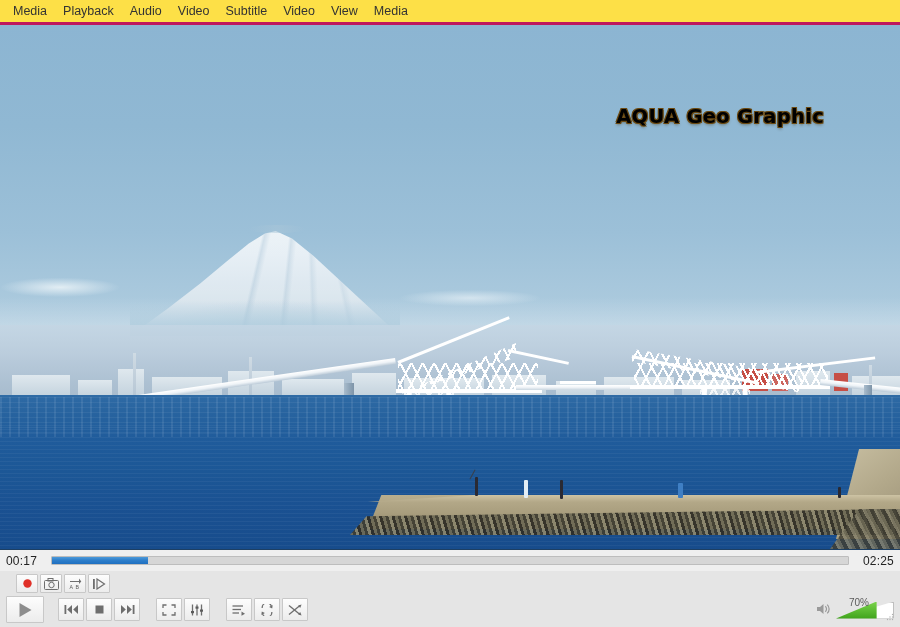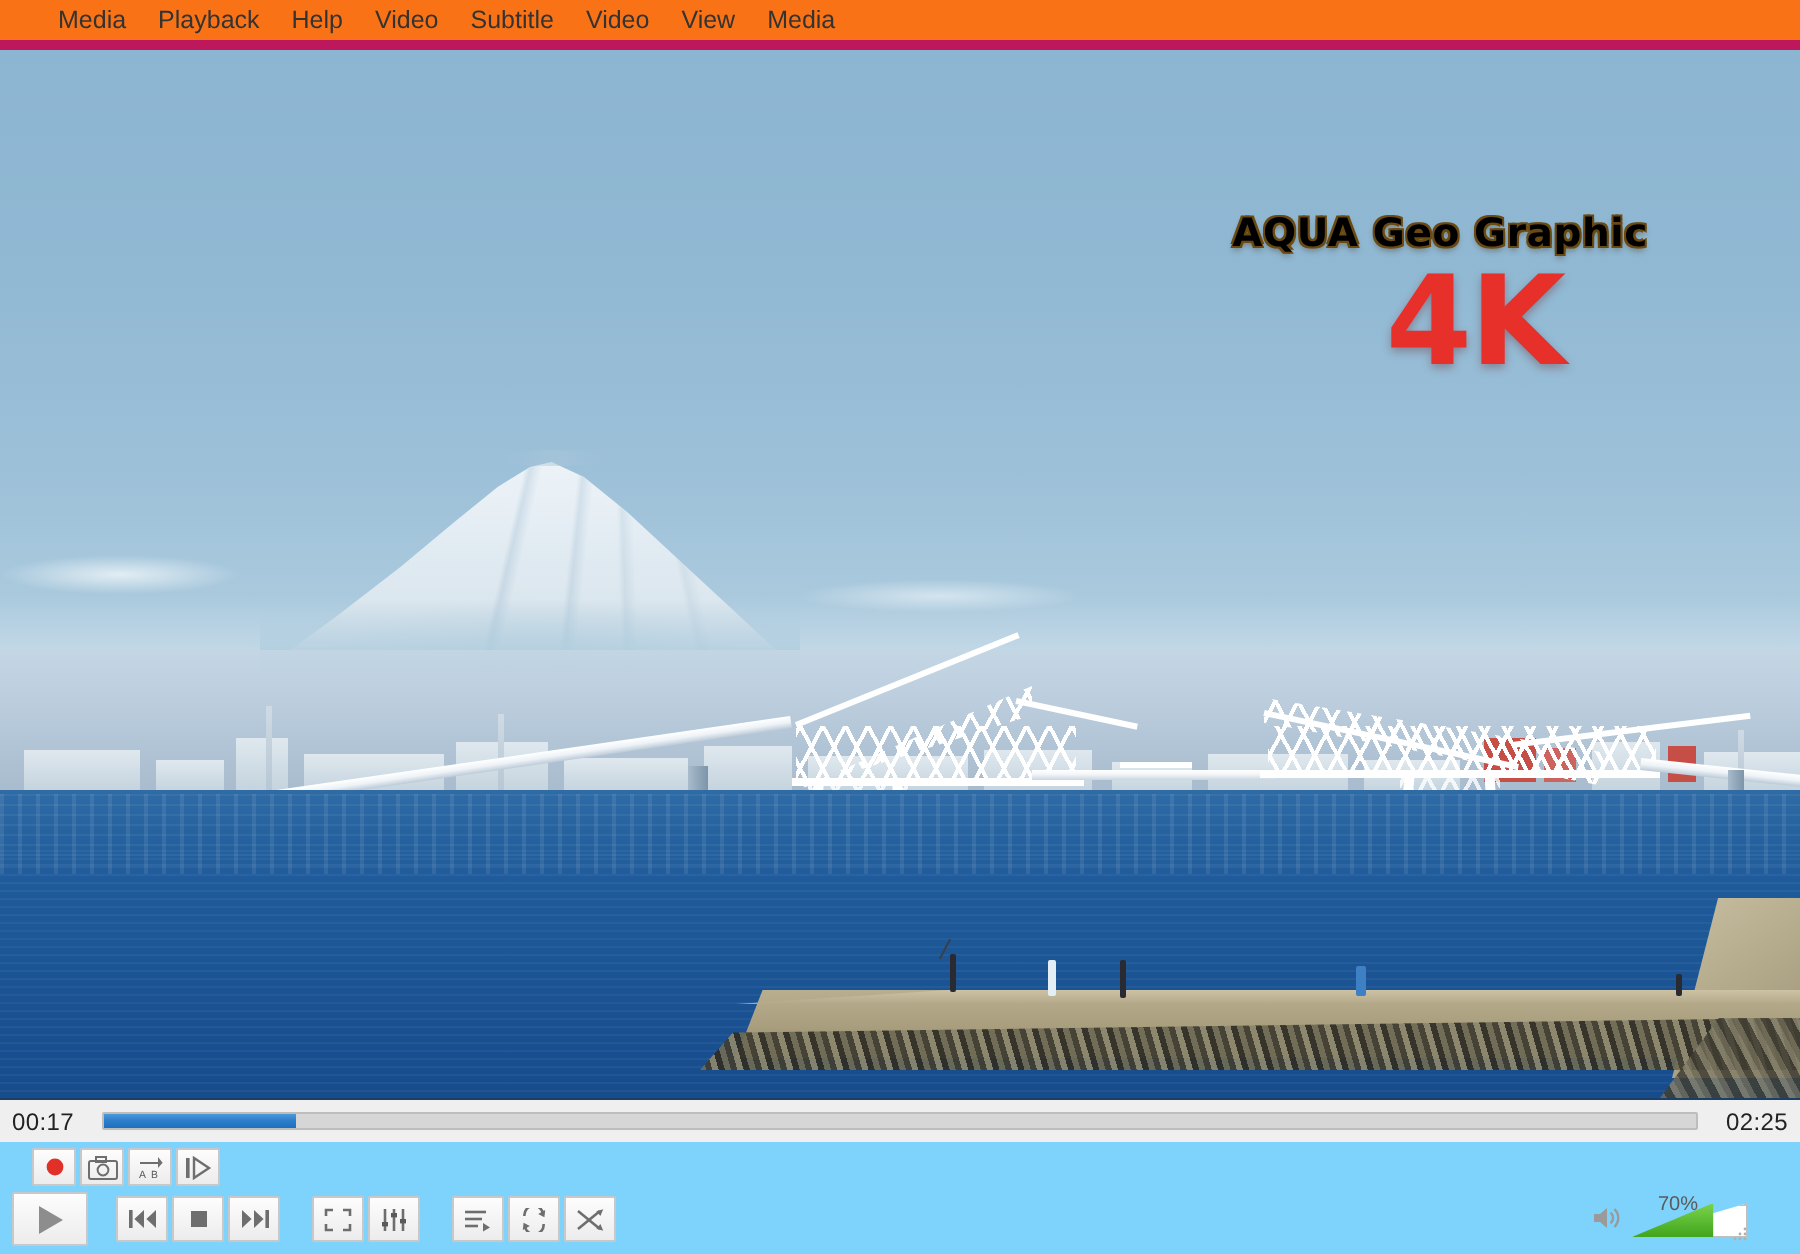--- a/index.html
+++ b/index.html
@@ -57,24 +57,24 @@
   .winbtn {
     width: 46px; height: 30px;
     display: flex; align-items: center; justify-content: center;
     background: transparent;
   }
   .winbtn svg { display: block; }
 
   
   .menubar {
     height: 25px; min-height: 25px;
-    background: #f97316;
+    background: #fde047;
     display: flex; align-items: center;
-    padding-left: 21px;
-    border-bottom: 5px solid #be185d;
+    padding-left: 5px;
+    border-bottom: 3px solid #be185d;
   }
   .menu-item {
     font-size: 12.5px; color: #333333;
     padding: 3px 8px; white-space: nowrap;
   }
 
   
   .video-area {
     flex: 1 1 auto;
     position: relative;
@@ -276,23 +276,23 @@
     border-radius: 1px;
     position: relative; overflow: hidden;
   }
   .seek-fill {
     position: absolute; left: 0; top: 0; bottom: 0;
     background: linear-gradient(to bottom, #4d9ada 0%, #2e7fcb 45%, #1f6fc0 100%);
   }
 
   
   .toolbar {
-    background: #7dd3fc;
+    background: #e5e5e5;
     min-height: 50px;
-    padding: 3px 22px 4px 6px;
+    padding: 3px 2px 4px 6px;
     position: relative;
   }
   .adv-row { display: flex; gap: 2px; margin-left: 10px; margin-bottom: 3px; }
   .main-row { display: flex; align-items: center; }
 
   .btn {
     width: 22px; height: 19px;
     border: 1px solid #c8c8c8;
     background: linear-gradient(to bottom, #fdfdfd, #ececec);
     display: flex; align-items: center; justify-content: center;
@@ -340,21 +340,21 @@
 </style>
 </head>
 <body>
 
 <div id="app">
 
 
   <div class="menubar">
     <div class="menu-item">Media</div>
     <div class="menu-item">Playback</div>
-    <div class="menu-item">Help</div>
+    <div class="menu-item">Audio</div>
     <div class="menu-item">Video</div>
     <div class="menu-item">Subtitle</div>
     <div class="menu-item">Video</div>
     <div class="menu-item">View</div>
     <div class="menu-item">Media</div>
   </div>
 
   <div class="video-area">
     <div class="sky"></div>
     <div class="haze"></div>
@@ -443,21 +443,20 @@
     <div class="shore-right-rock"></div>
 
     <div class="figure dark" style="left:475px; top:452px; height:19px;"></div>
     <div class="rod" style="left:472px; top:444px;"></div>
     <div class="figure light" style="left:524px; top:455px; height:18px; width:4px;"></div>
     <div class="figure dark" style="left:560px; top:455px; height:19px;"></div>
     <div class="figure blue" style="left:678px; top:458px; height:15px; width:5px;"></div>
     <div class="figure dark" style="left:838px; top:462px; height:11px;"></div>
 
     <div class="wm-aqua">AQUA Geo Graphic</div>
-    <div class="wm-4k">4K</div>
   </div>
 
   <div class="seekrow">
     <div class="time">00:17</div>
     <div class="seek-track">
       <div class="seek-fill" id="seekfill" style="width: 12%;"></div>
     </div>
     <div class="time right">02:25</div>
   </div>
 

